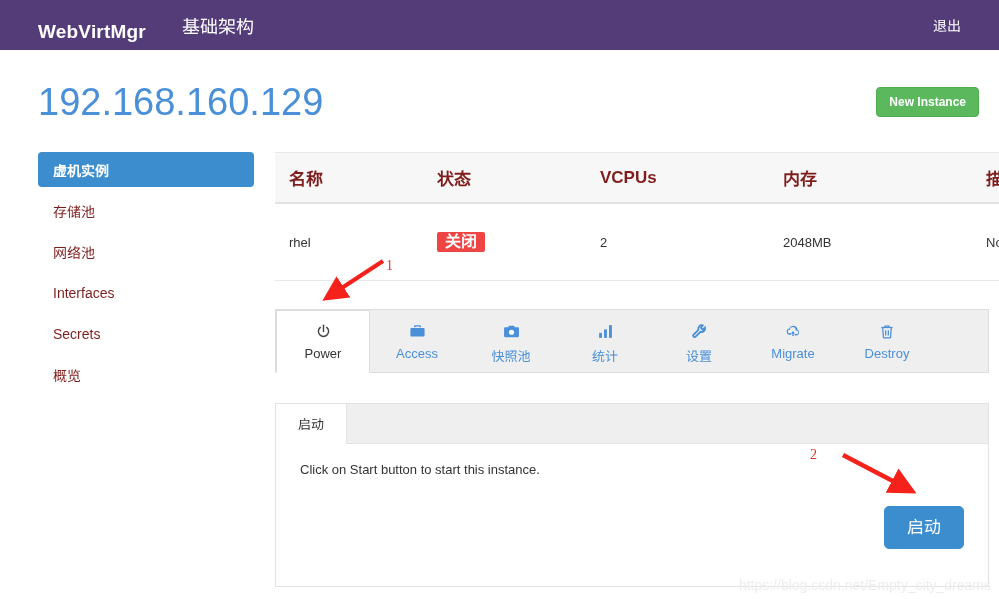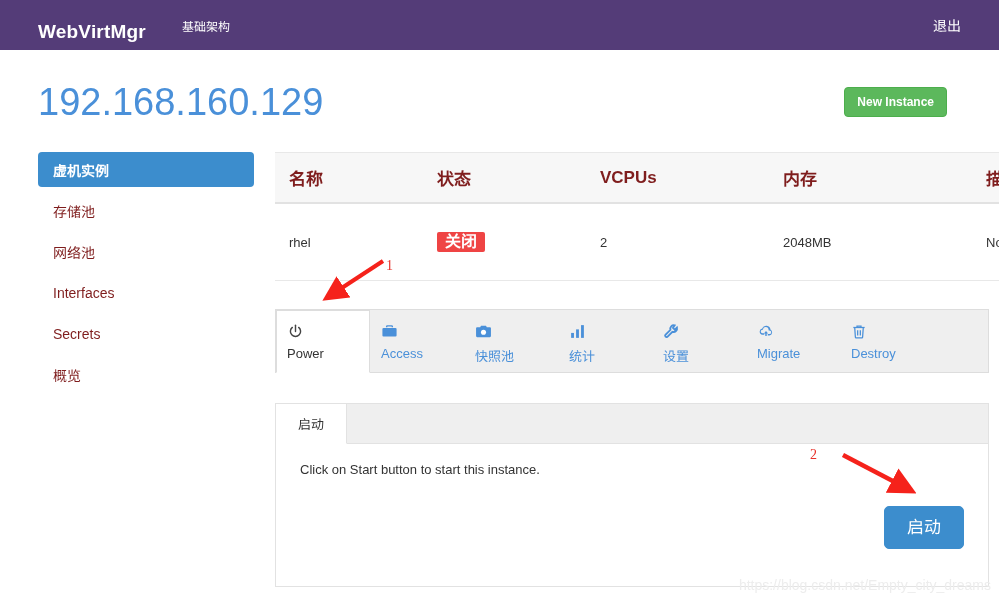--- a/index.html
+++ b/index.html
@@ -30,35 +30,35 @@
     color: #ffffff;
     font-size: 19px;
     font-weight: bold;
     letter-spacing: .2px;
     margin-right: 36px;
     cursor: pointer;
     margin-top: 13px;
   }
   .nav-link {
     color: #ffffff;
-    font-size: 12px;
+    font-size: 18px;
     cursor: pointer;
   }
   .nav-spacer { flex: 1; }
   .nav-right {
     color: #ffffff;
     font-size: 14px;
     cursor: pointer;
   }
 
   
   .page-head {
     display: flex;
     align-items: center;
-    padding: 26px 52px 0 38px;
+    padding: 26px 20px 0 38px;
     box-sizing: border-box;
     height: 78px;
   }
   .page-title {
     font-size: 38px;
     color: #4a90d9;
     font-weight: normal;
     line-height: 44px;
     white-space: nowrap;
   }
@@ -163,21 +163,21 @@
     border-top: 1px solid #dddddd;
     border-left: 1px solid #dddddd;
     border-right: 1px solid #dddddd;
     box-sizing: border-box;
   }
   .tab {
     flex: 0 0 auto;
     min-width: 94px;
     padding: 9px 10px 8px 10px;
     box-sizing: border-box;
-    text-align: left;
+    text-align: center;
     color: #4a90d9;
     font-size: 13px;
     cursor: pointer;
     border: 1px solid transparent;
     border-bottom: none;
     margin-bottom: -1px;
   }
   .tab .ticon {
     display: block;
     height: 22px;

